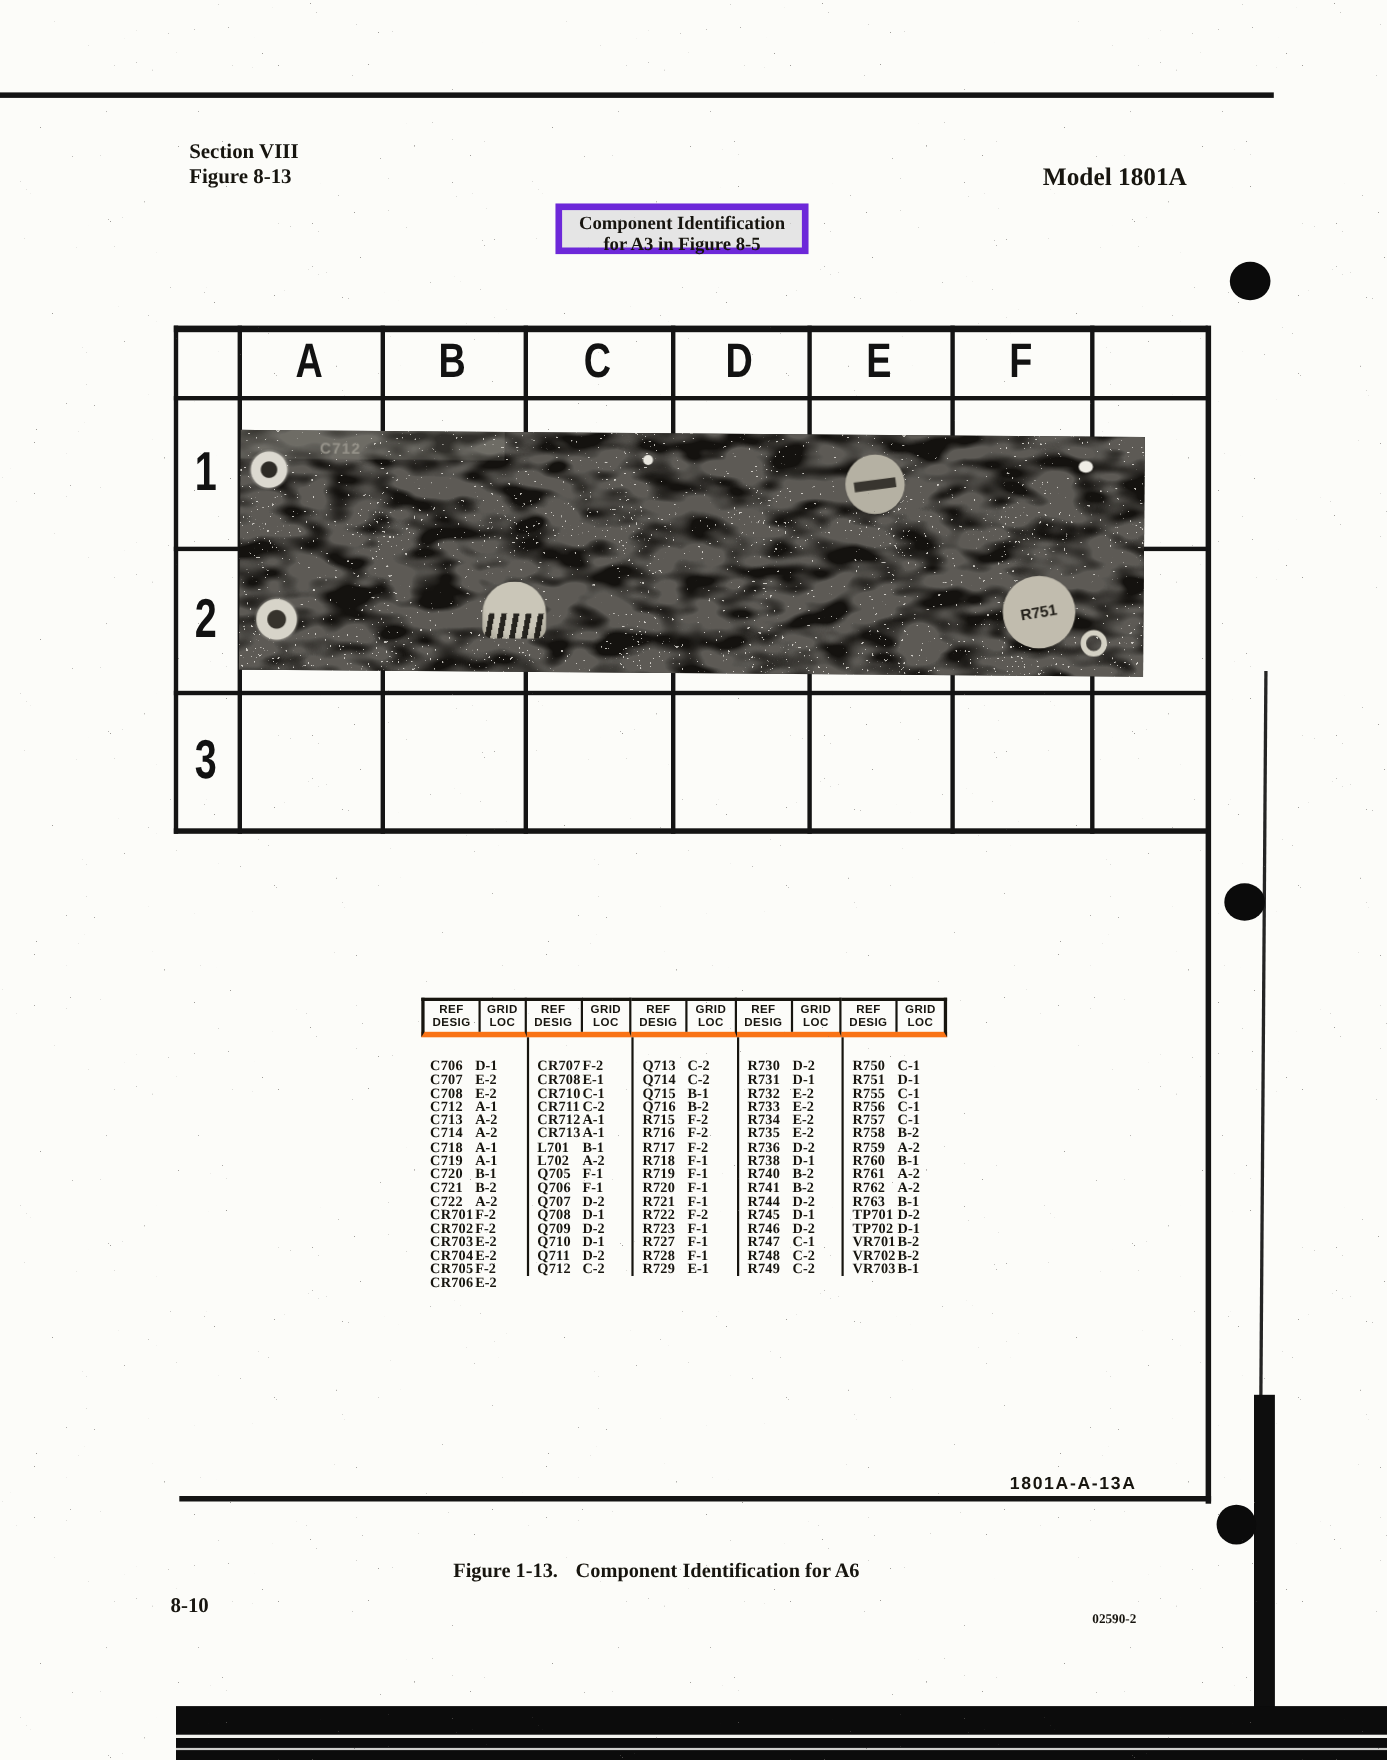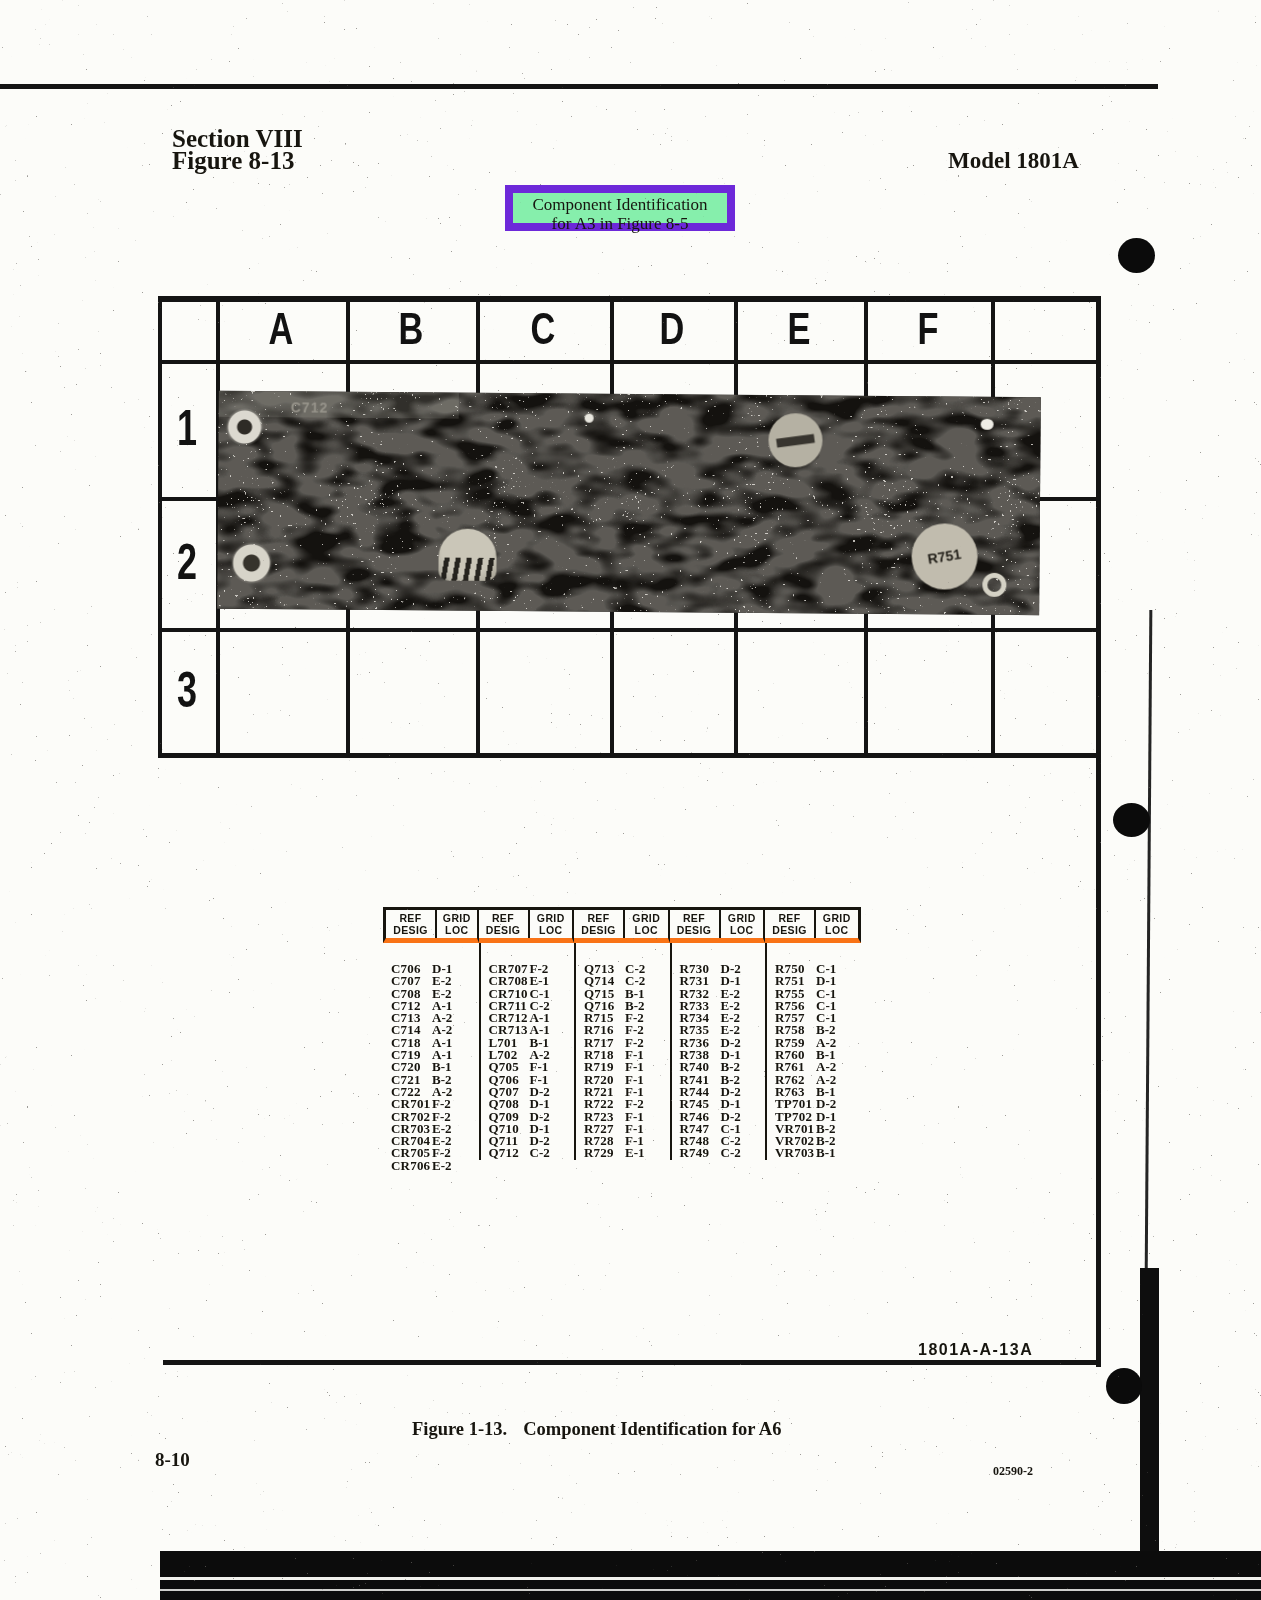--- a/index.html
+++ b/index.html
@@ -14,26 +14,26 @@
   .hole1{left:1118px;top:238px;width:37px;height:35px;}
   .hole2{left:1113px;top:803px;width:37px;height:34px;}
   .hole3{left:1106px;top:1368px;width:36px;height:36px;}
   .edge-line2{position:absolute;left:1147px;top:610px;width:3px;height:670px;background:#242424;transform:rotate(.4deg);}
   .edge-strip{position:absolute;left:1140px;top:1268px;width:19px;height:332px;background:#0e0e0e;}
   .bottom-bar{position:absolute;left:160px;top:1551px;width:1101px;height:49px;background:#0c0c0c;}
   .bar-line1{position:absolute;left:0;top:26px;width:100%;height:3px;background:#f2f2ee;}
   .bar-line2{position:absolute;left:0;top:38px;width:100%;height:2px;background:rgba(242,242,238,.85);}
   .page-noise{position:absolute;left:0;top:0;z-index:40;pointer-events:none;opacity:.65;}
   
-  .hdr-left{position:absolute;left:172px;top:128px;font-weight:bold;font-size:25px;line-height:22px;}
+  .hdr-left{position:absolute;left:172px;top:128px;font-weight:bold;font-size:19px;line-height:22px;}
   .hdr-right{position:absolute;left:948px;top:148px;font-weight:bold;font-size:23px;}
   .title-box{
     position:absolute;left:505px;top:185px;width:230px;height:46px;
-    border:8px solid #6d28d9;text-align:center;font-weight:normal;font-size:17px;line-height:19px;
-    padding-top:2px;background:#86efac;
+    border:6px solid #6d28d9;text-align:center;font-weight:bold;font-size:17px;line-height:19px;
+    padding-top:2px;background:#e5e5e5;
   }
   
   .grid{position:absolute;left:158px;top:296px;width:940px;height:462px;z-index:1;}
   .vline{position:absolute;top:0;width:4px;height:462px;background:#141414;}
   .hline{position:absolute;left:0;width:940px;background:#141414;}
   .gletter{position:absolute;top:33px;transform:translate(-50%,-50%) scaleX(.78);
     font:bold 44px "Liberation Sans",sans-serif;color:#121212;}
   .gnum{position:absolute;left:29px;transform:translate(-50%,-50%) scaleX(.72);
     font:bold 50px "Liberation Sans",sans-serif;color:#121212;}
   .frame-right{position:absolute;left:1096px;top:296px;width:5px;height:1071px;background:#141414;}

